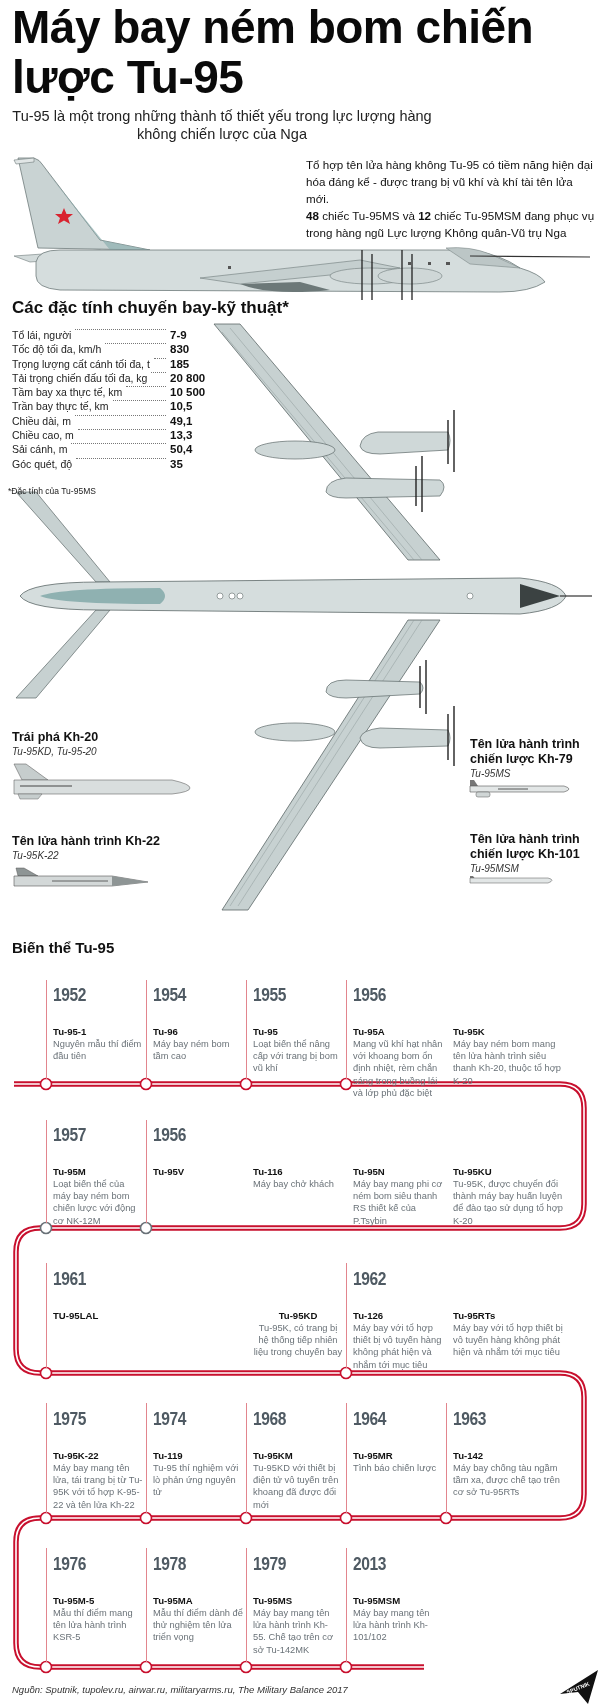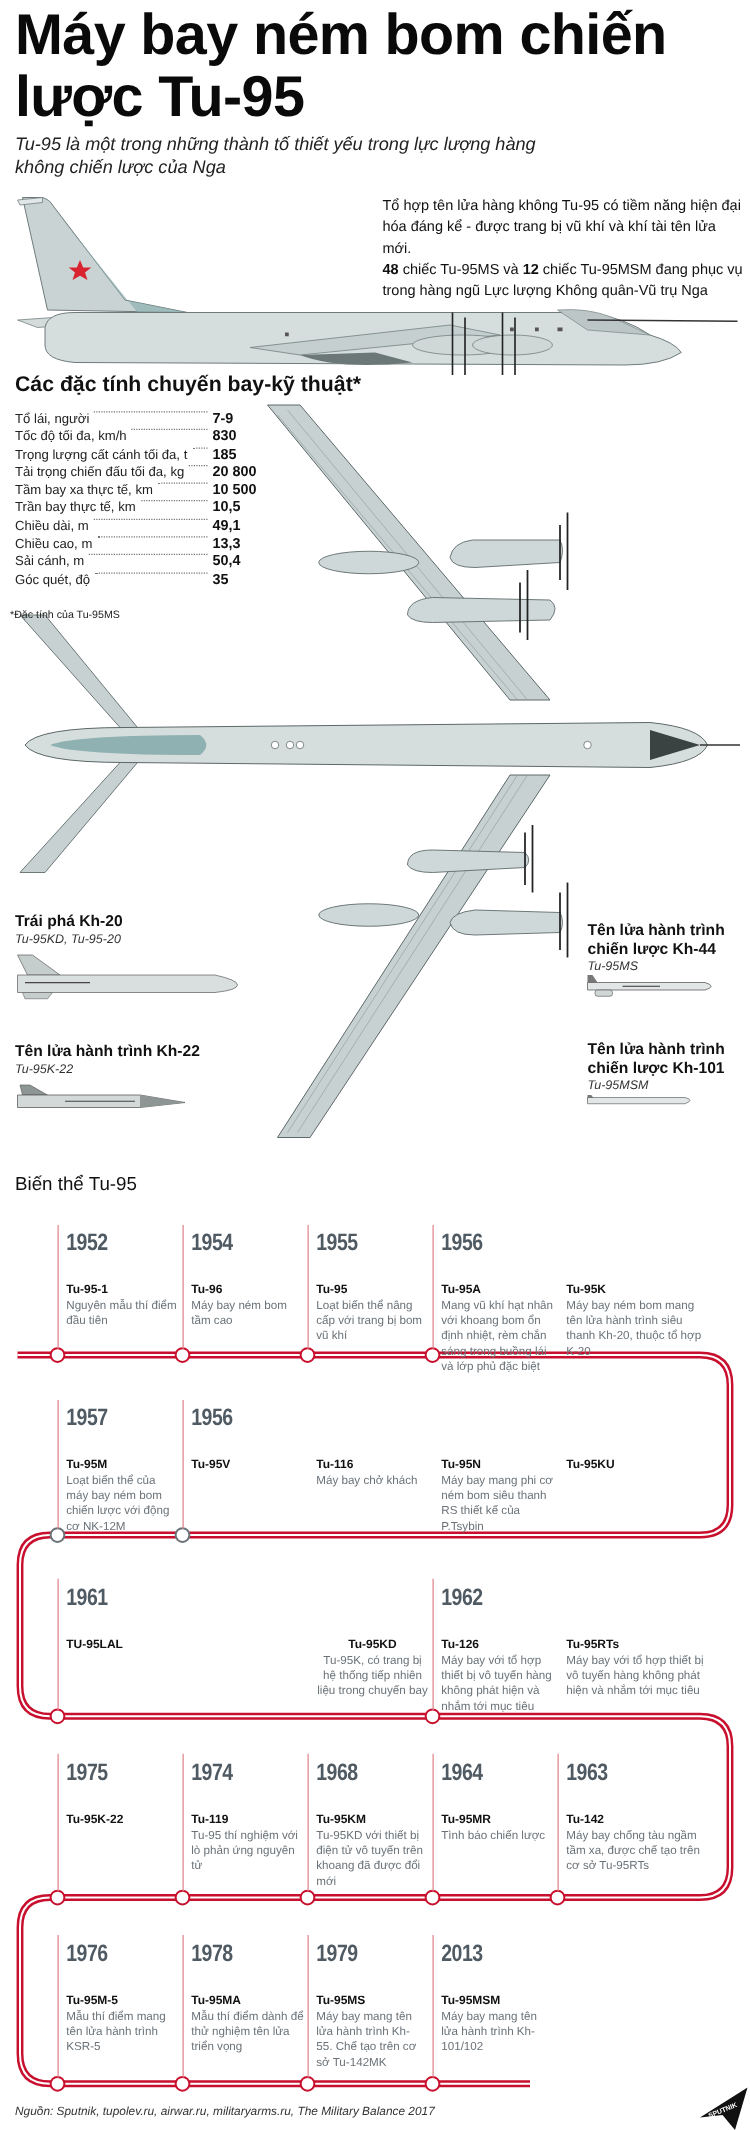--- a/index.html
+++ b/index.html
@@ -1,32 +1,32 @@
 <!DOCTYPE html>
 <html><head>
 <meta charset="utf-8">
 <style>
   * { box-sizing: border-box; margin: 0; padding: 0; }
   html, body { width: 600px; height: 1704px; background: #ffffff; overflow: hidden; }
   body { position: relative; font-family: "Liberation Sans", sans-serif; color: #111; }
   .abs { position: absolute; }
   .title { left: 12px; top: 2px; width: 560px; font-size: 46px; font-weight: bold; line-height: 50px; letter-spacing: -0.5px; color: #0a0a0a; }
-  .subtitle { left: 12px; top: 107px; width: 420px; font-size: 14.5px; font-style: italic; line-height: 18px; color: #222; }
+  .subtitle { left: 12px; top: 107px; width: 420px; font-size: 14.5px; line-height: 18px; color: #222; text-align: center; }
   .intro { left: 306px; top: 156px; width: 290px; font-size: 11.6px; line-height: 17px; color: #111; }
   .intro b { font-weight: bold; }
   .h2 { font-size: 17px; font-weight: bold; color: #111; }
   .specs { left: 12px; top: 329px; width: 200px; }
   .spec-row { display: flex; align-items: flex-start; height: 14.3px; font-size: 10.5px; color: #222; }
   .spec-label { white-space: nowrap; }
   .spec-dots { flex: 1; border-bottom: 1px dotted #777; margin: 0 4px 3px 4px; min-width: 4px; }
   .spec-val { width: 42px; font-weight: bold; font-size: 11.5px; color: #111; }
   .footnote { left: 8px; top: 486px; font-size: 8.5px; color: #222; }
   .weapon-title { font-size: 12.5px; font-weight: bold; line-height: 15px; color: #111; }
   .weapon-sub { font-size: 10px; font-style: italic; color: #333; line-height: 14px; }
-  .tl-title { left: 12px; top: 939px; font-size: 15px; font-weight: normal; }
+  .tl-title { left: 12px; top: 939px; font-size: 15px; font-weight: bold; }
   .entry { position: absolute; }
   .entry .year { font-family: "Liberation Sans", sans-serif; font-weight: bold; font-size: 19px; color: #4f5a63; letter-spacing: -0.5px; transform: scaleX(0.82); transform-origin: left; line-height: 22px; height: 24px; }
   .entry .model { font-size: 9.6px; font-weight: bold; color: #111; margin-top: 18px; line-height: 12px; }
   .entry .desc { font-size: 9.3px; color: #6a7278; line-height: 12.2px; }
   .vline { position: absolute; width: 1px; background: #e2858d; }
   .source { left: 12px; top: 1684px; font-size: 9.5px; font-style: italic; color: #333; }
   svg { position: absolute; overflow: visible; }
 </style>
 </head>
 <body>
@@ -189,21 +189,21 @@
   <div class="weapon-sub">Tu-95K-22</div>
 </div>
 <svg style="left:12px;top:866px;" width="140" height="24" viewBox="0 0 140 24">
   <path d="M4 2 L12 2 L26 10 L6 10 Z" fill="#8e9595" stroke="#555" stroke-width="0.5"></path>
   <path d="M2 10 L100 10 L136 16 L100 20 L2 20 Z" fill="#d3d8d8" stroke="#555" stroke-width="0.6"></path>
   <path d="M100 10 L136 16 L100 20 Z" fill="#8e9595"></path>
   <line x1="40" y1="15" x2="96" y2="15" stroke="#444" stroke-width="0.8"></line>
 </svg>
 
 <div class="abs" style="left:470px;top:737px;width:130px;">
-  <div class="weapon-title">Tên lửa hành trình chiến lược Kh-44</div>
+  <div class="weapon-title">Tên lửa hành trình chiến lược Kh-79</div>
   <div class="weapon-sub">Tu-95MS</div>
 </div>
 <svg style="left:468px;top:778px;" width="110" height="24" viewBox="0 0 110 24">
   <path d="M2 2 L6 2 L10 8 L2 8 Z" fill="#777"></path>
   <path d="M2 8 L96 8 Q106 11 96 14 L2 14 Z" fill="#e2e6e6" stroke="#555" stroke-width="0.6"></path>
   <line x1="30" y1="11" x2="60" y2="11" stroke="#333" stroke-width="0.8"></line>
   <rect x="8" y="14" width="14" height="5" rx="2" fill="#d0d6d6" stroke="#555" stroke-width="0.5"></rect>
 </svg>
 
 <div class="abs" style="left:470px;top:832px;width:130px;">
@@ -304,20 +304,21 @@
   <div class="desc">Máy bay chở khách</div>
 </div>
 <div class="entry" style="left:353px;top:1124px;width:90px;">
   <div class="year"></div>
   <div class="model">Tu-95N</div>
   <div class="desc">Máy bay mang phi cơ ném bom siêu thanh RS  thiết kế của P.Tsybin</div>
 </div>
 <div class="entry" style="left:453px;top:1124px;width:115px;">
   <div class="year"></div>
   <div class="model">Tu-95KU</div>
+  <div class="desc">Tu-95K, được chuyển đổi thành máy bay huấn luyện để đào tạo sử dụng tổ hợp K-20</div>
 </div>
 
 <div class="entry" style="left:53px;top:1268px;width:188px;">
   <div class="year">1961</div>
   <div class="model">TU-95LAL</div>
 </div>
 <div class="entry" style="left:253px;top:1268px;width:90px;text-align:center;">
   <div class="year"></div>
   <div class="model">Tu-95KD</div>
   <div class="desc">Tu-95K, có trang bị hệ thống tiếp nhiên liệu trong chuyến bay</div>
@@ -329,20 +330,21 @@
 </div>
 <div class="entry" style="left:453px;top:1268px;width:110px;">
   <div class="year"></div>
   <div class="model">Tu-95RTs</div>
   <div class="desc">Máy bay với tổ hợp thiết bị vô tuyến hàng không phát hiện và nhắm tới mục tiêu</div>
 </div>
 
 <div class="entry" style="left:53px;top:1408px;width:90px;">
   <div class="year">1975</div>
   <div class="model">Tu-95K-22</div>
+  <div class="desc">Máy bay mang tên lửa, tái trang bị từ Tu-95K với tổ hợp K-95-22 và tên lửa Kh-22</div>
 </div>
 <div class="entry" style="left:153px;top:1408px;width:90px;">
   <div class="year">1974</div>
   <div class="model">Tu-119</div>
   <div class="desc">Tu-95 thí nghiệm với lò phản ứng nguyên tử</div>
 </div>
 <div class="entry" style="left:253px;top:1408px;width:90px;">
   <div class="year">1968</div>
   <div class="model">Tu-95KM</div>
   <div class="desc">Tu-95KD với thiết bị điện tử vô tuyến trên khoang đã được đổi mới</div>

